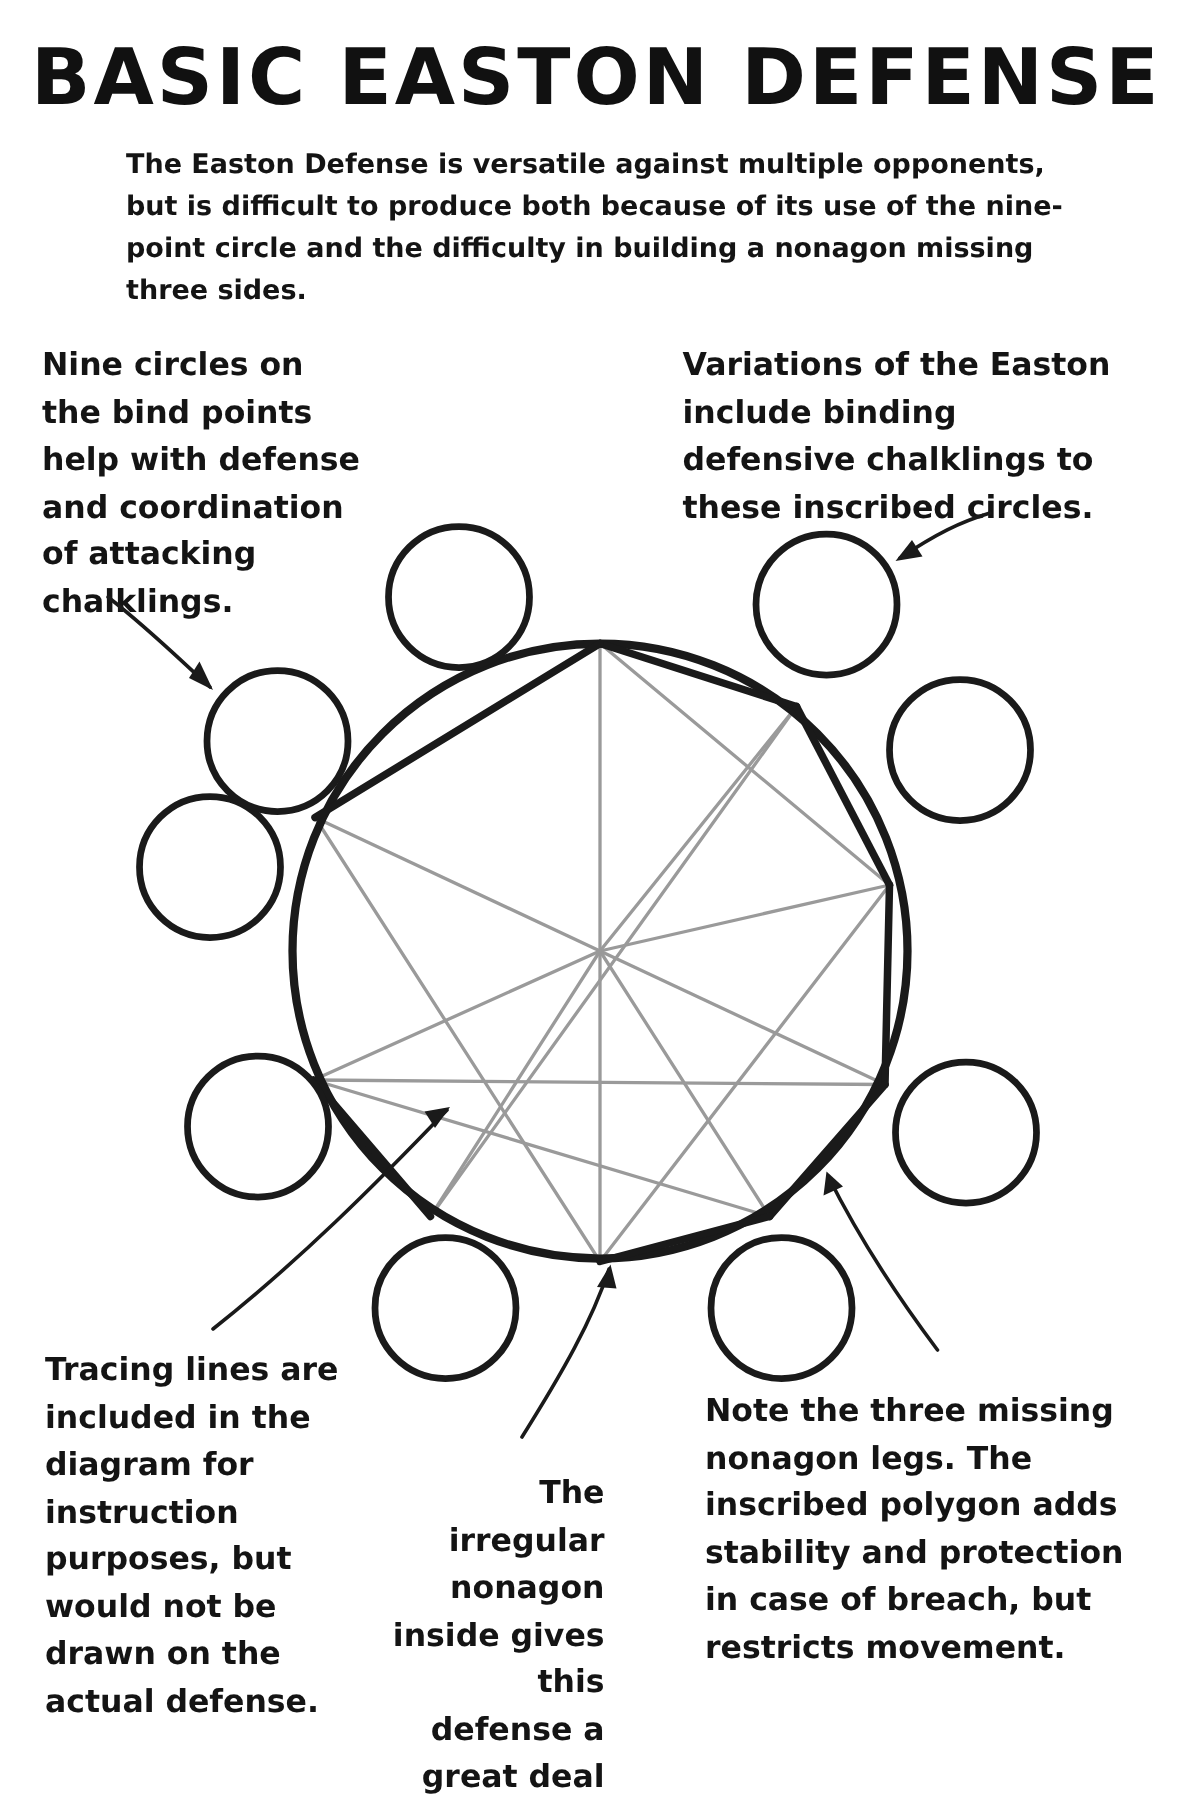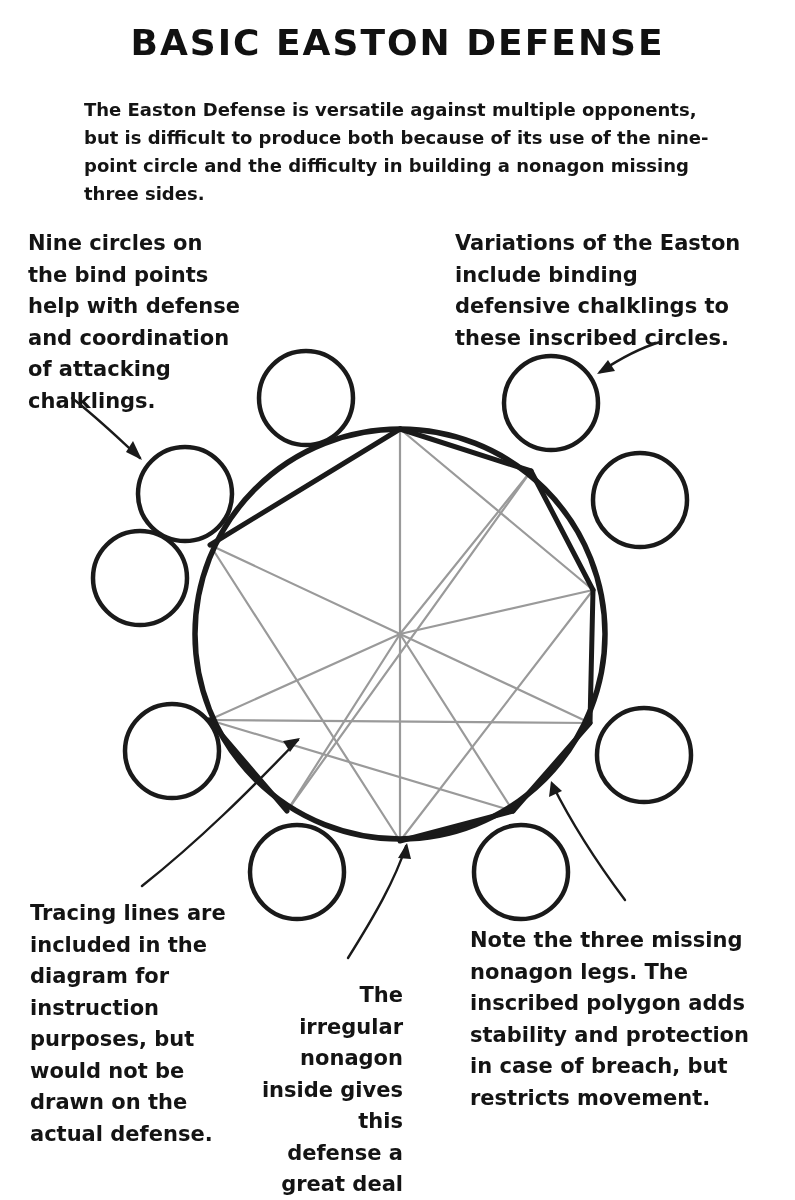--- a/index.html
+++ b/index.html
@@ -21,21 +21,21 @@
     width: 795px;
     height: 1200px;
   }
   .title {
     position: absolute;
     left: 0;
     top: 22px;
     width: 795px;
     text-align: center;
     font-family: "DejaVu Sans", sans-serif;
-    font-size: 36px;
+    font-size: 52px;
     font-weight: bold;
     letter-spacing: 2px;
     color: #111111;
   }
   .intro {
     position: absolute;
     left: 84px;
     top: 96px;
     width: 640px;
     font-size: 18px;

